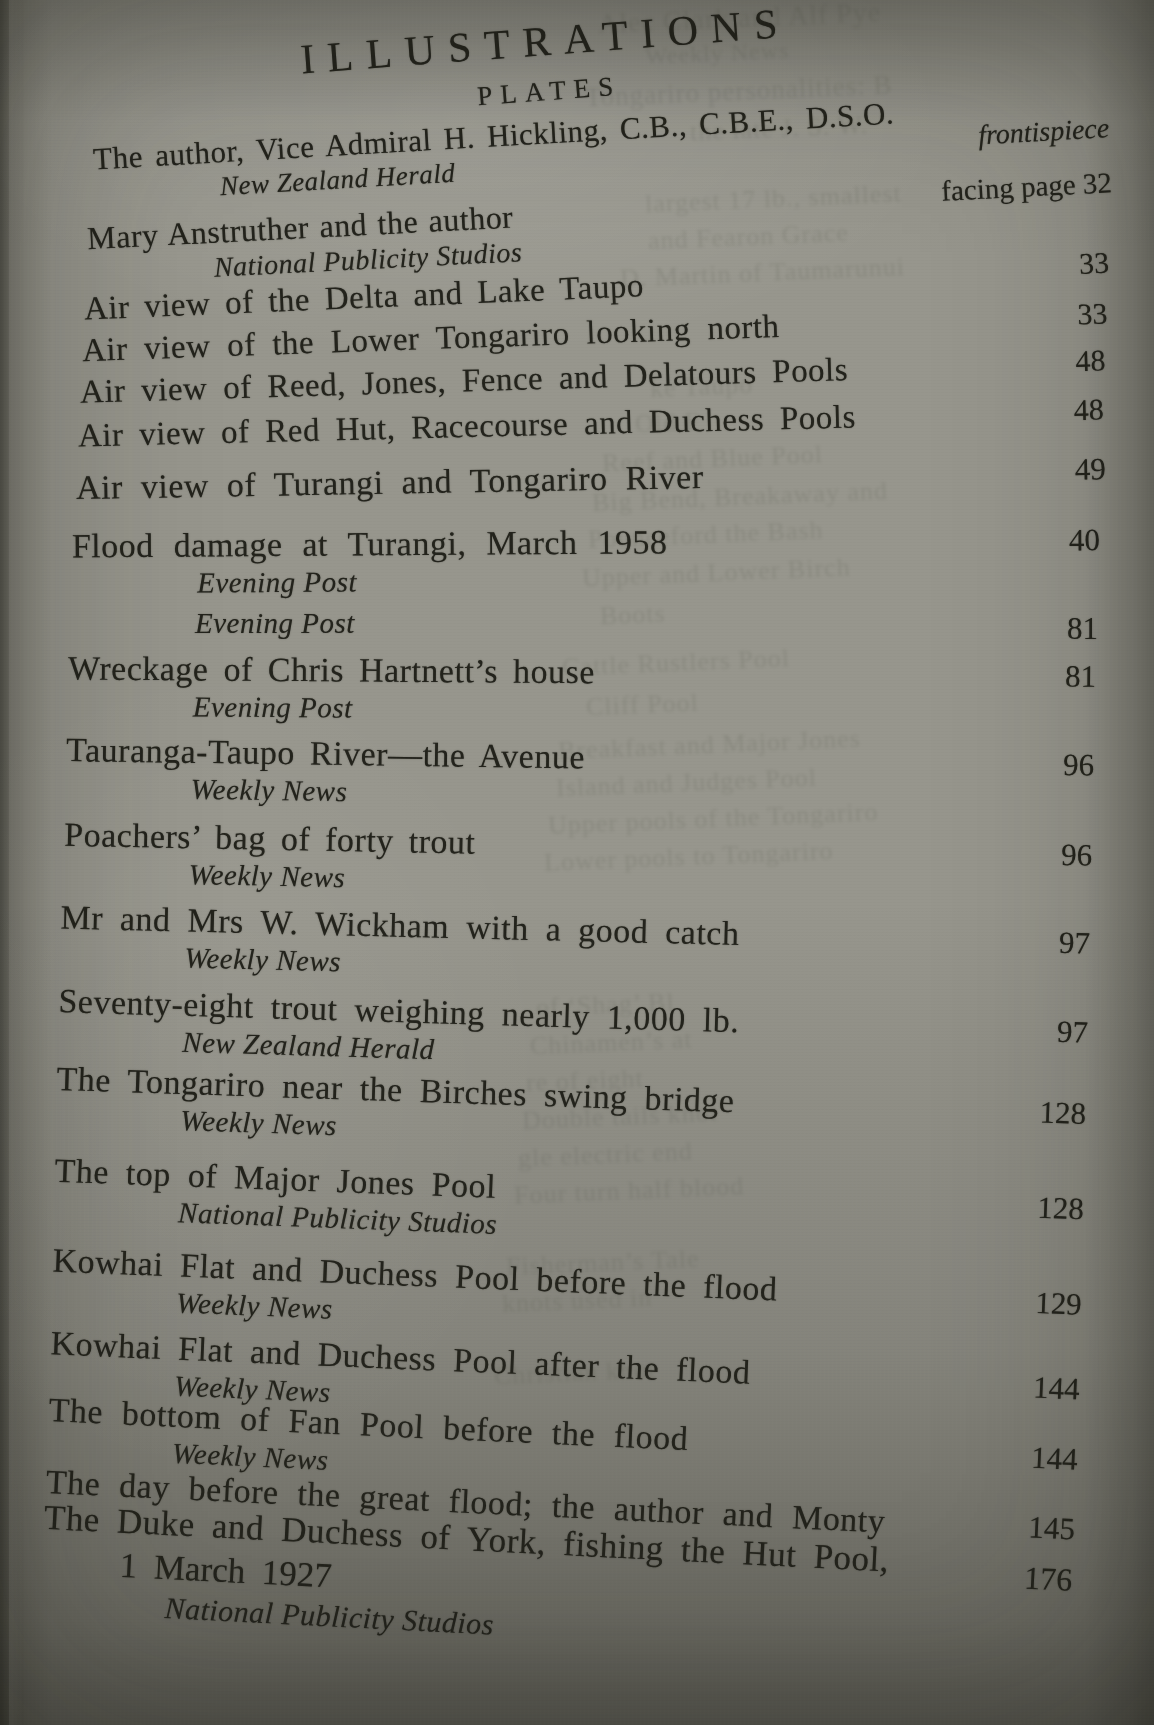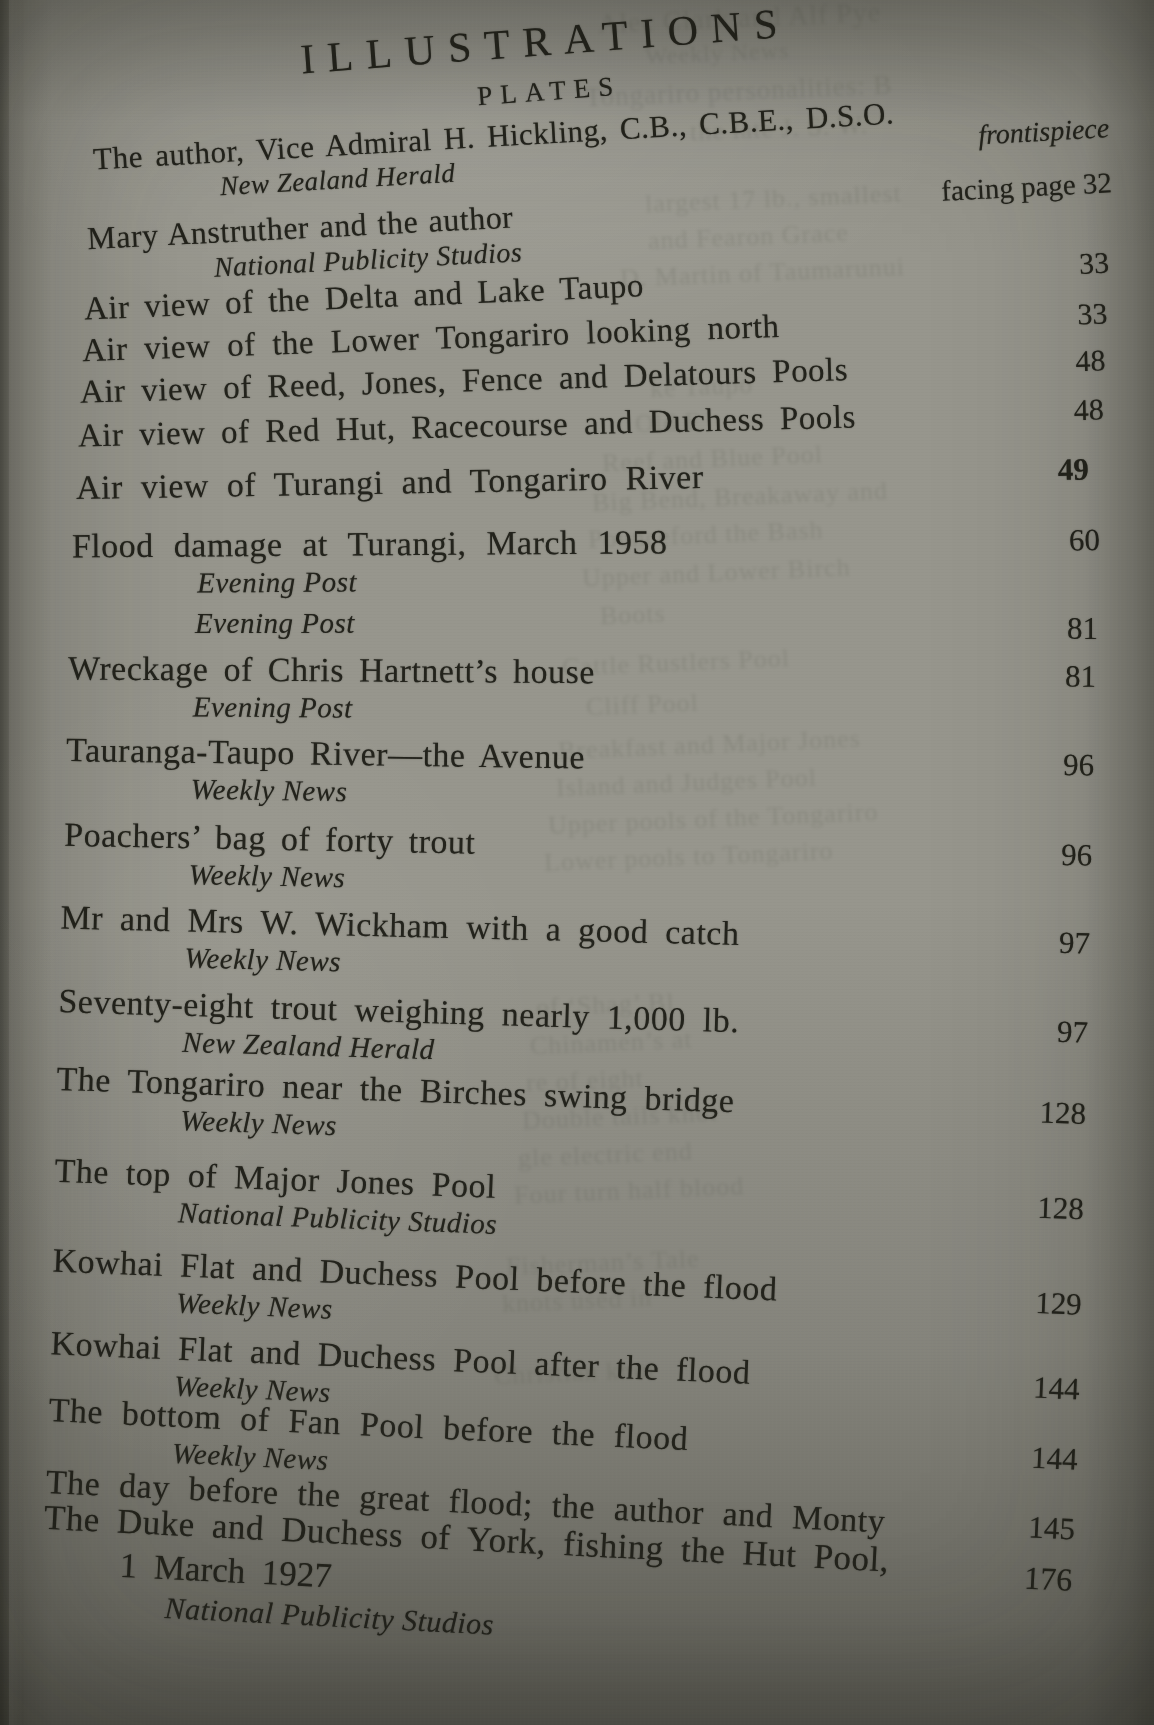--- a/index.html
+++ b/index.html
@@ -110,27 +110,27 @@
     <div class="enum" style="font-size: 30px; top: 2px; right: 12px;">48</div>
   </div>
         <div class="entry" style="transform: rotate(-1.4deg); margin-left: 40px; margin-bottom: 11px;">
     <div class="etitle" style="font-size: 33px; line-height: 41px; word-spacing: 7px;">Air view of Red Hut, Racecourse and Duchess Pools</div>
 
     <div class="enum" style="font-size: 30px; top: 2px; right: 14px;">48</div>
   </div>
         <div class="entry" style="transform: rotate(-1deg); margin-left: 38px; margin-bottom: 17px;">
     <div class="etitle" style="font-size: 34px; line-height: 42px; word-spacing: 9px;">Air view of Turangi and Tongariro River</div>
 
-    <div class="enum" style="font-size: 31px; top: 2px; right: 29px; font-weight: bold;">49</div>
+    <div class="enum" style="font-size: 31px; top: 2px; right: 12px;">49</div>
   </div>
         <div class="entry" style="transform: rotate(-0.4deg); margin-left: 34px; margin-bottom: 7px;">
     <div class="etitle" style="font-size: 34px; line-height: 42px; word-spacing: 11px;">Flood damage at Turangi, March 1958</div>
 
     <div class="ecredit" style="font-size: 29px; line-height: 33px;">Evening Post</div>
-    <div class="enum" style="font-size: 31px; top: 4px; right: 18px;">60</div>
+    <div class="enum" style="font-size: 31px; top: 4px; right: 18px;">40</div>
   </div>
         <div class="entry" style="transform: rotate(0deg); margin-left: 32px; margin-bottom: 8px;">
 
     <div class="ecredit" style="font-size: 29px; line-height: 33px;">Evening Post</div>
     <div class="enum" style="font-size: 31px; top: 4px; right: 20px;">81</div>
   </div>
         <div class="entry" style="transform: rotate(0.4deg); margin-left: 30px; margin-bottom: 7px;">
     <div class="etitle" style="font-size: 34px; line-height: 42px; word-spacing: 6px;">Wreckage of Chris Hartnett’s house</div>
 
     <div class="ecredit" style="font-size: 29px; line-height: 33px;">Evening Post</div>

